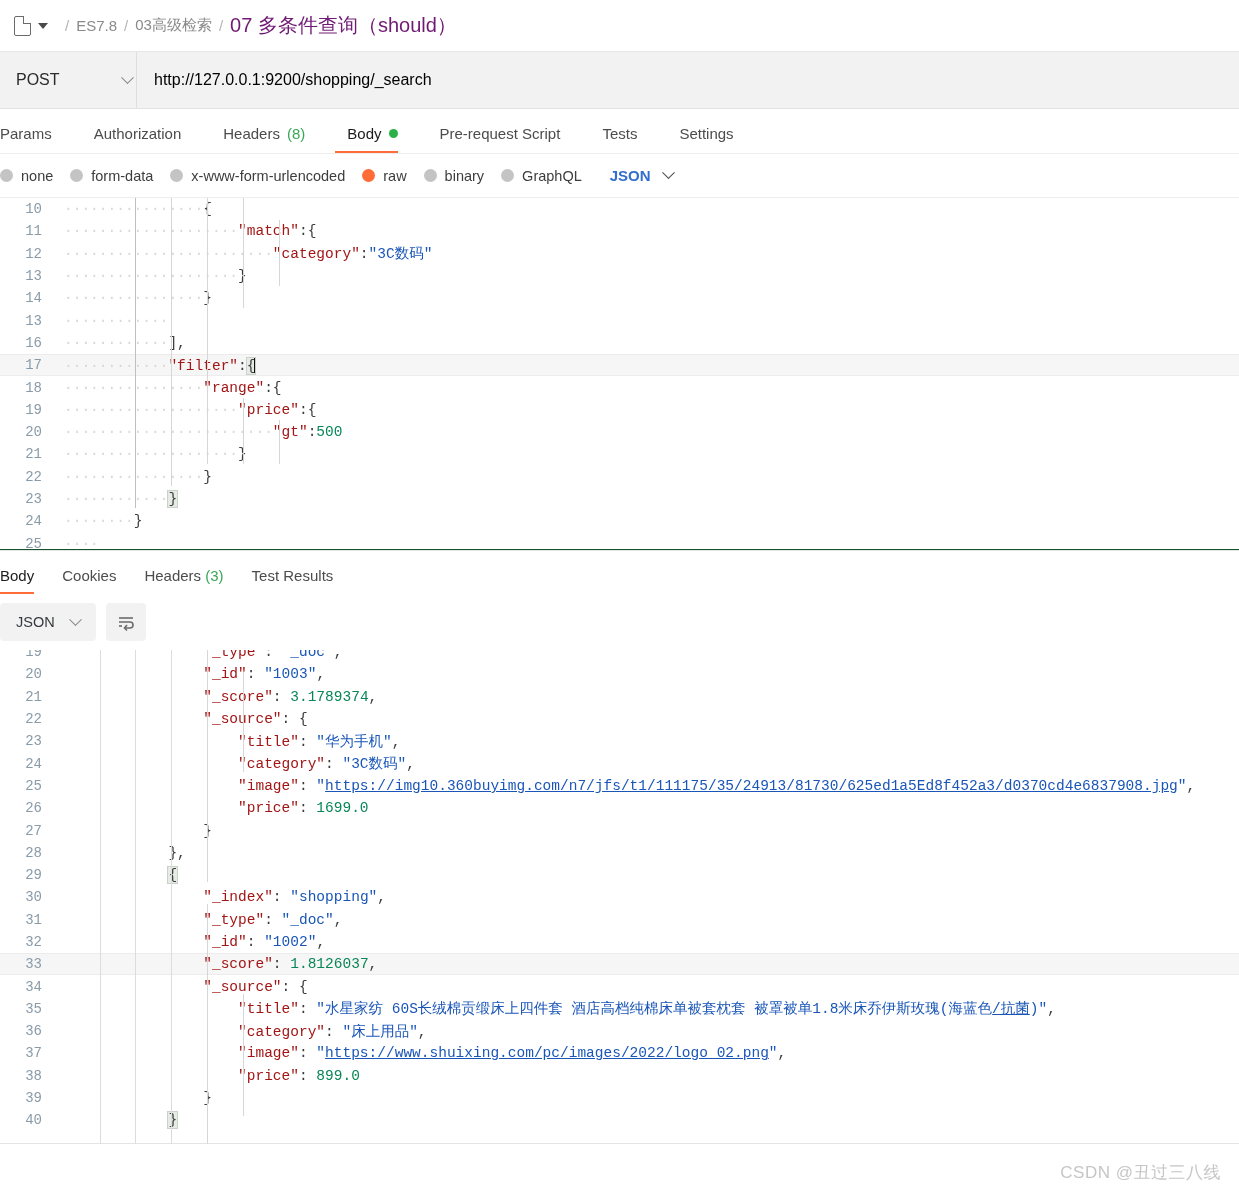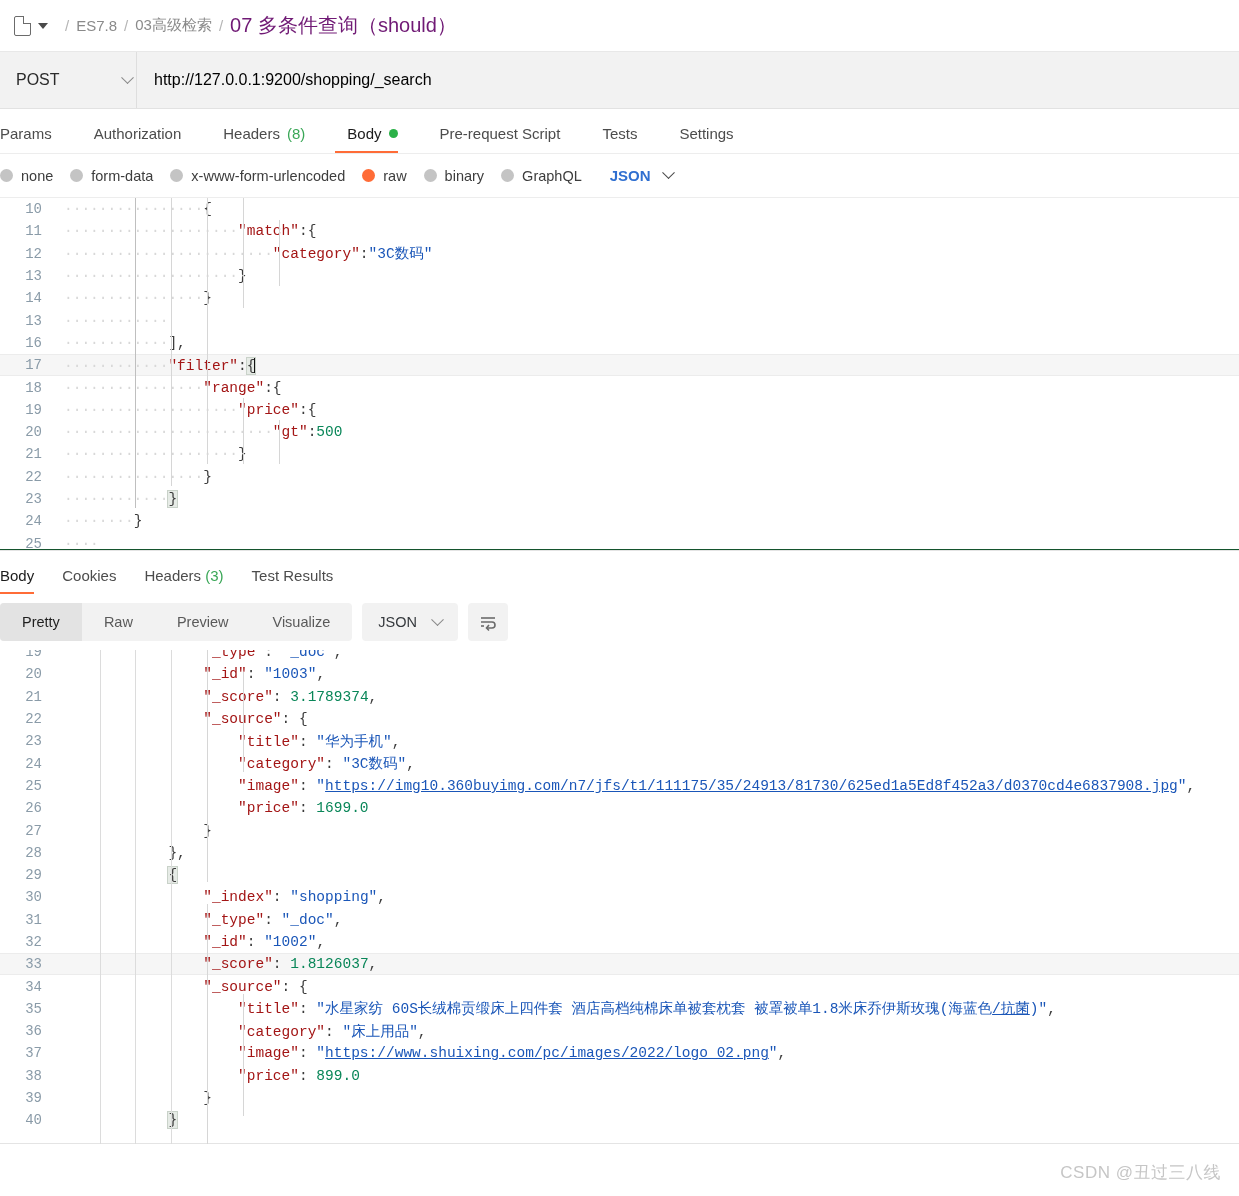--- a/index.html
+++ b/index.html
@@ -401,26 +401,20 @@
 </div>
 
 <div class="resp-tabs" id="resp-tabs">
     <div class="resp-tab active"><span>Body</span></div>
     <div class="resp-tab"><span>Cookies</span></div>
     <div class="resp-tab"><span>Headers</span><span class="count"> (3)</span></div>
     <div class="resp-tab"><span>Test Results</span></div>
   </div>
 
 <div class="resp-toolbar">
-  <div class="seg" id="view-modes">
-      <div class="seg-btn active">Pretty</div>
-      <div class="seg-btn">Raw</div>
-      <div class="seg-btn">Preview</div>
-      <div class="seg-btn">Visualize</div>
-    </div>
   <div class="fmt-select">
     <span>JSON</span>
     <span class="chev"></span>
   </div>
   <div class="wrap-btn">
     <svg width="20" height="20" viewBox="0 0 20 20" aria-hidden="true">
       <line x1="3" y1="6" x2="17" y2="6" stroke="#6b6b6b" stroke-width="1.6"></line>
       <path d="M3 10 H14 a3 3 0 0 1 0 6 H9" fill="none" stroke="#6b6b6b" stroke-width="1.6"></path>
       <polyline points="11,13 8.5,16 11,18.5" fill="none" stroke="#6b6b6b" stroke-width="1.6"></polyline>
       <line x1="3" y1="14" x2="6" y2="14" stroke="#6b6b6b" stroke-width="1.6"></line>

